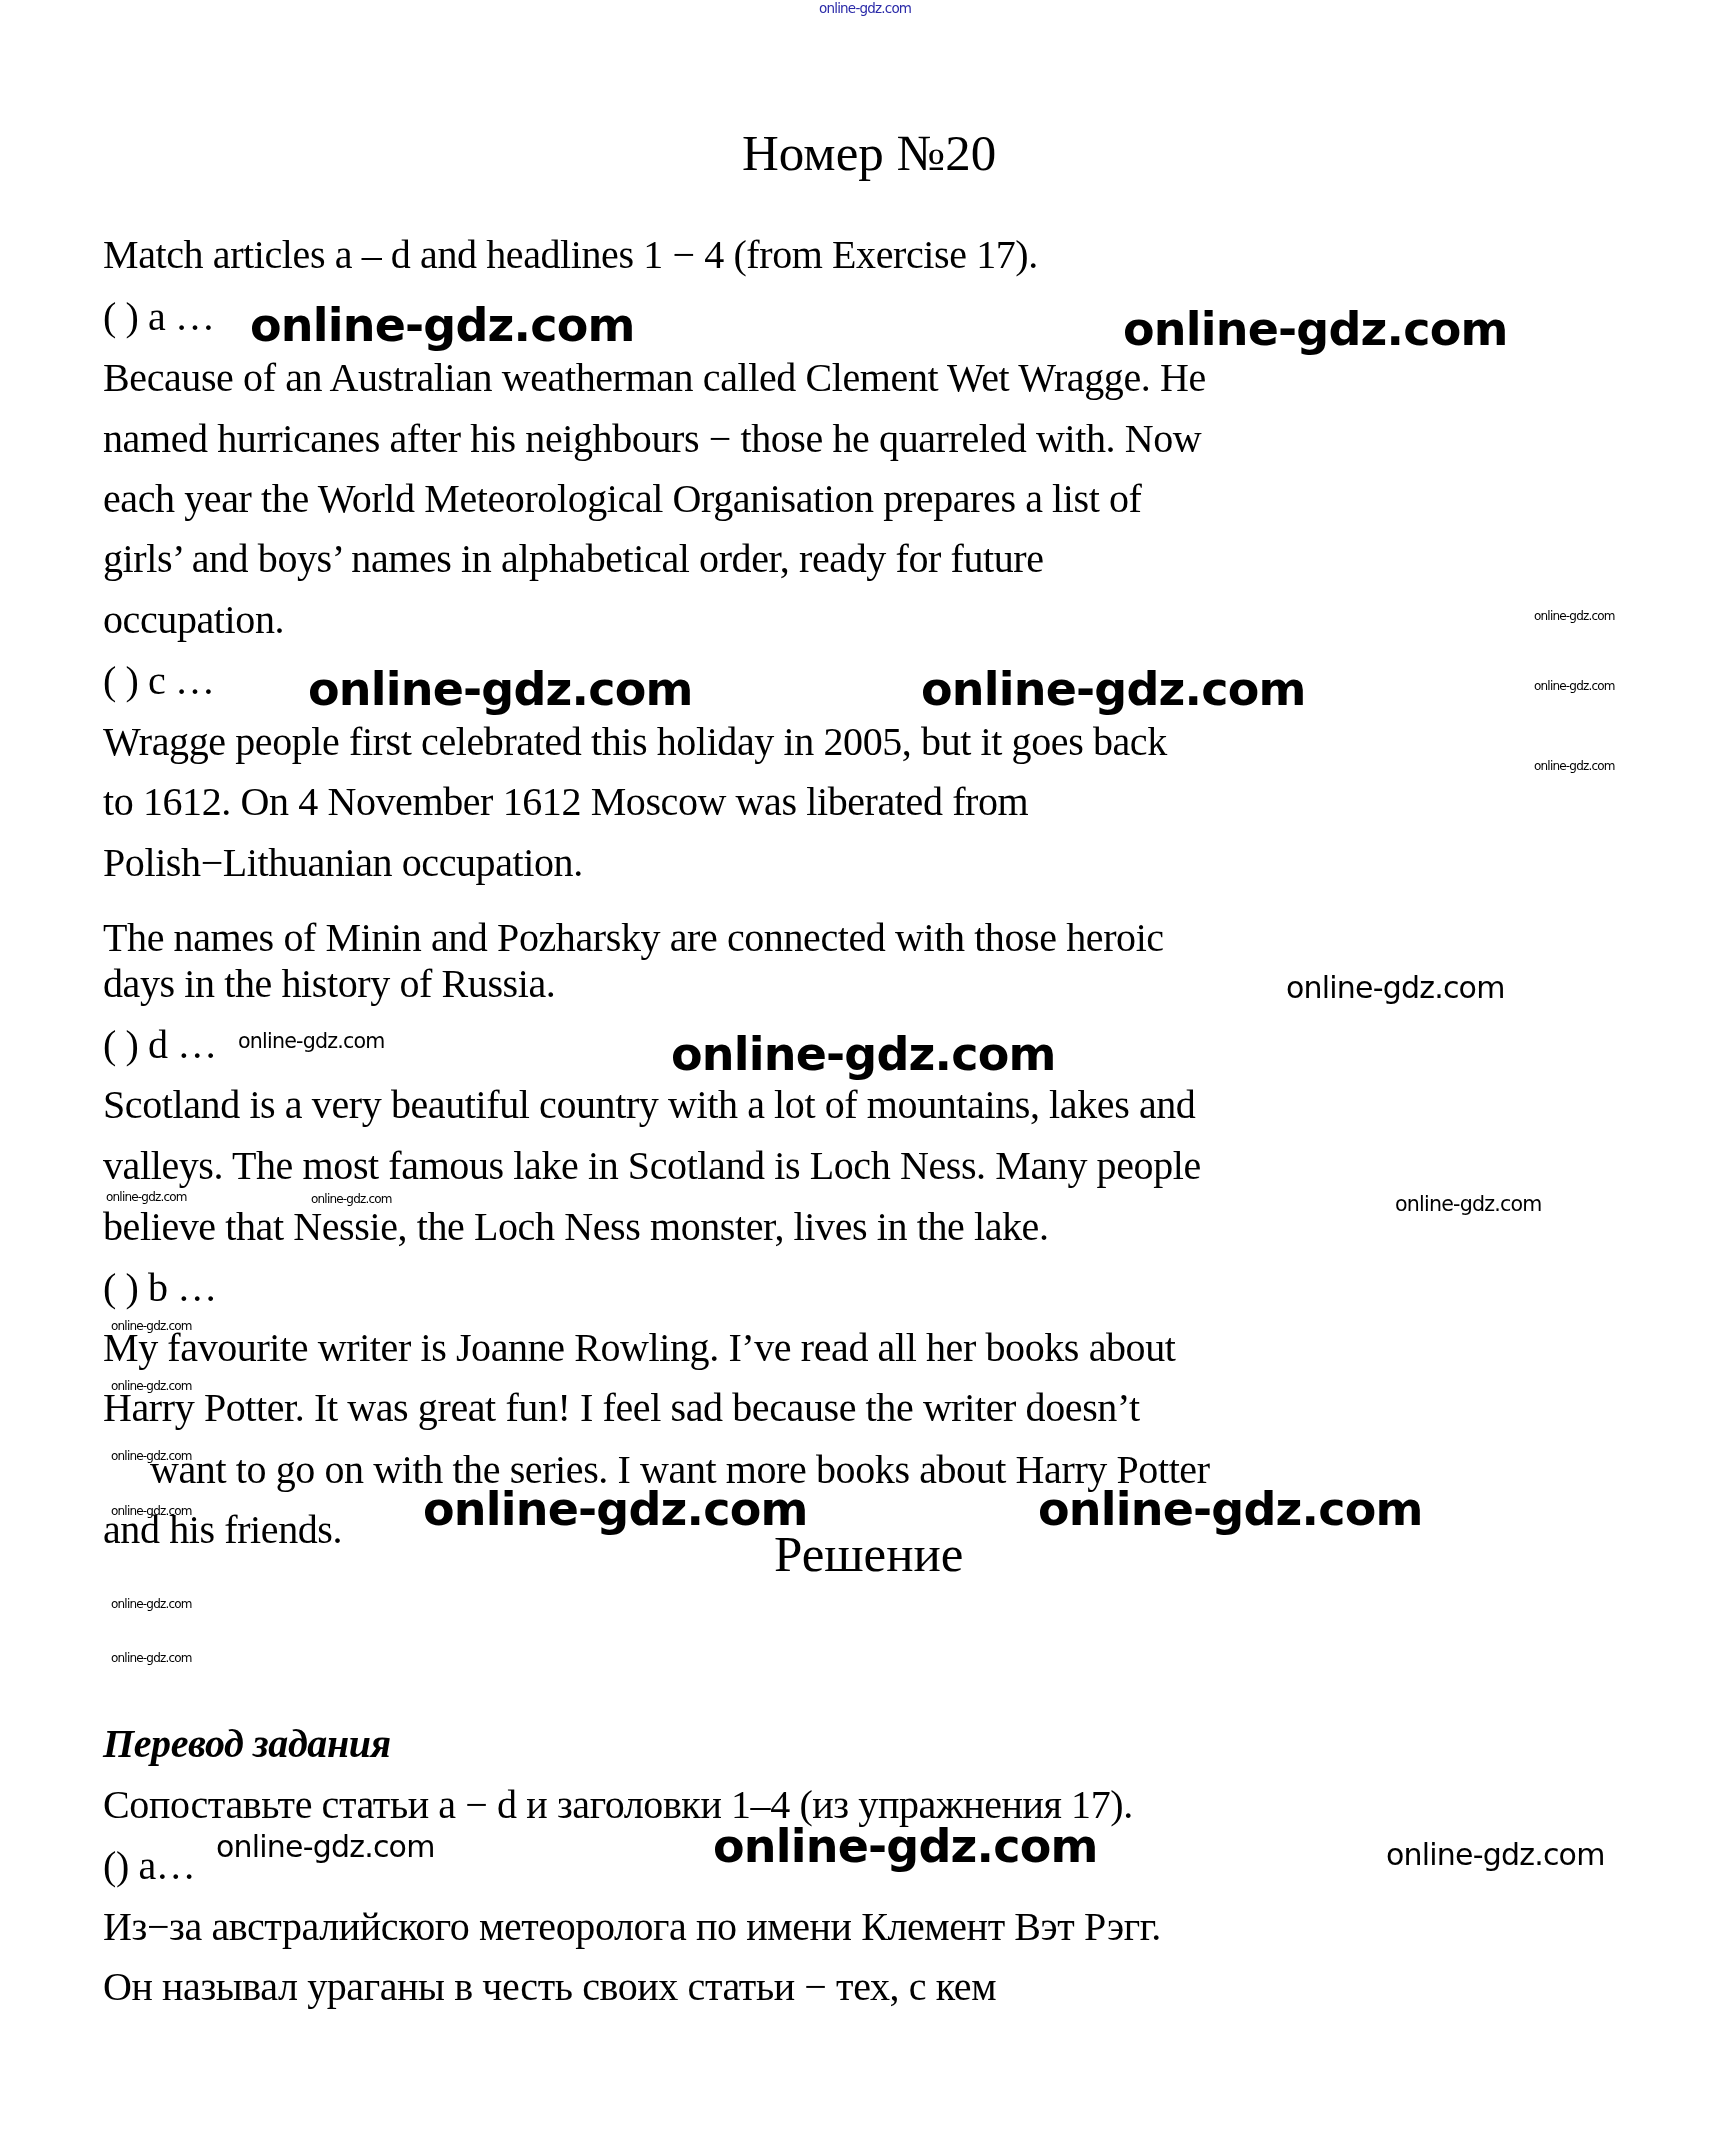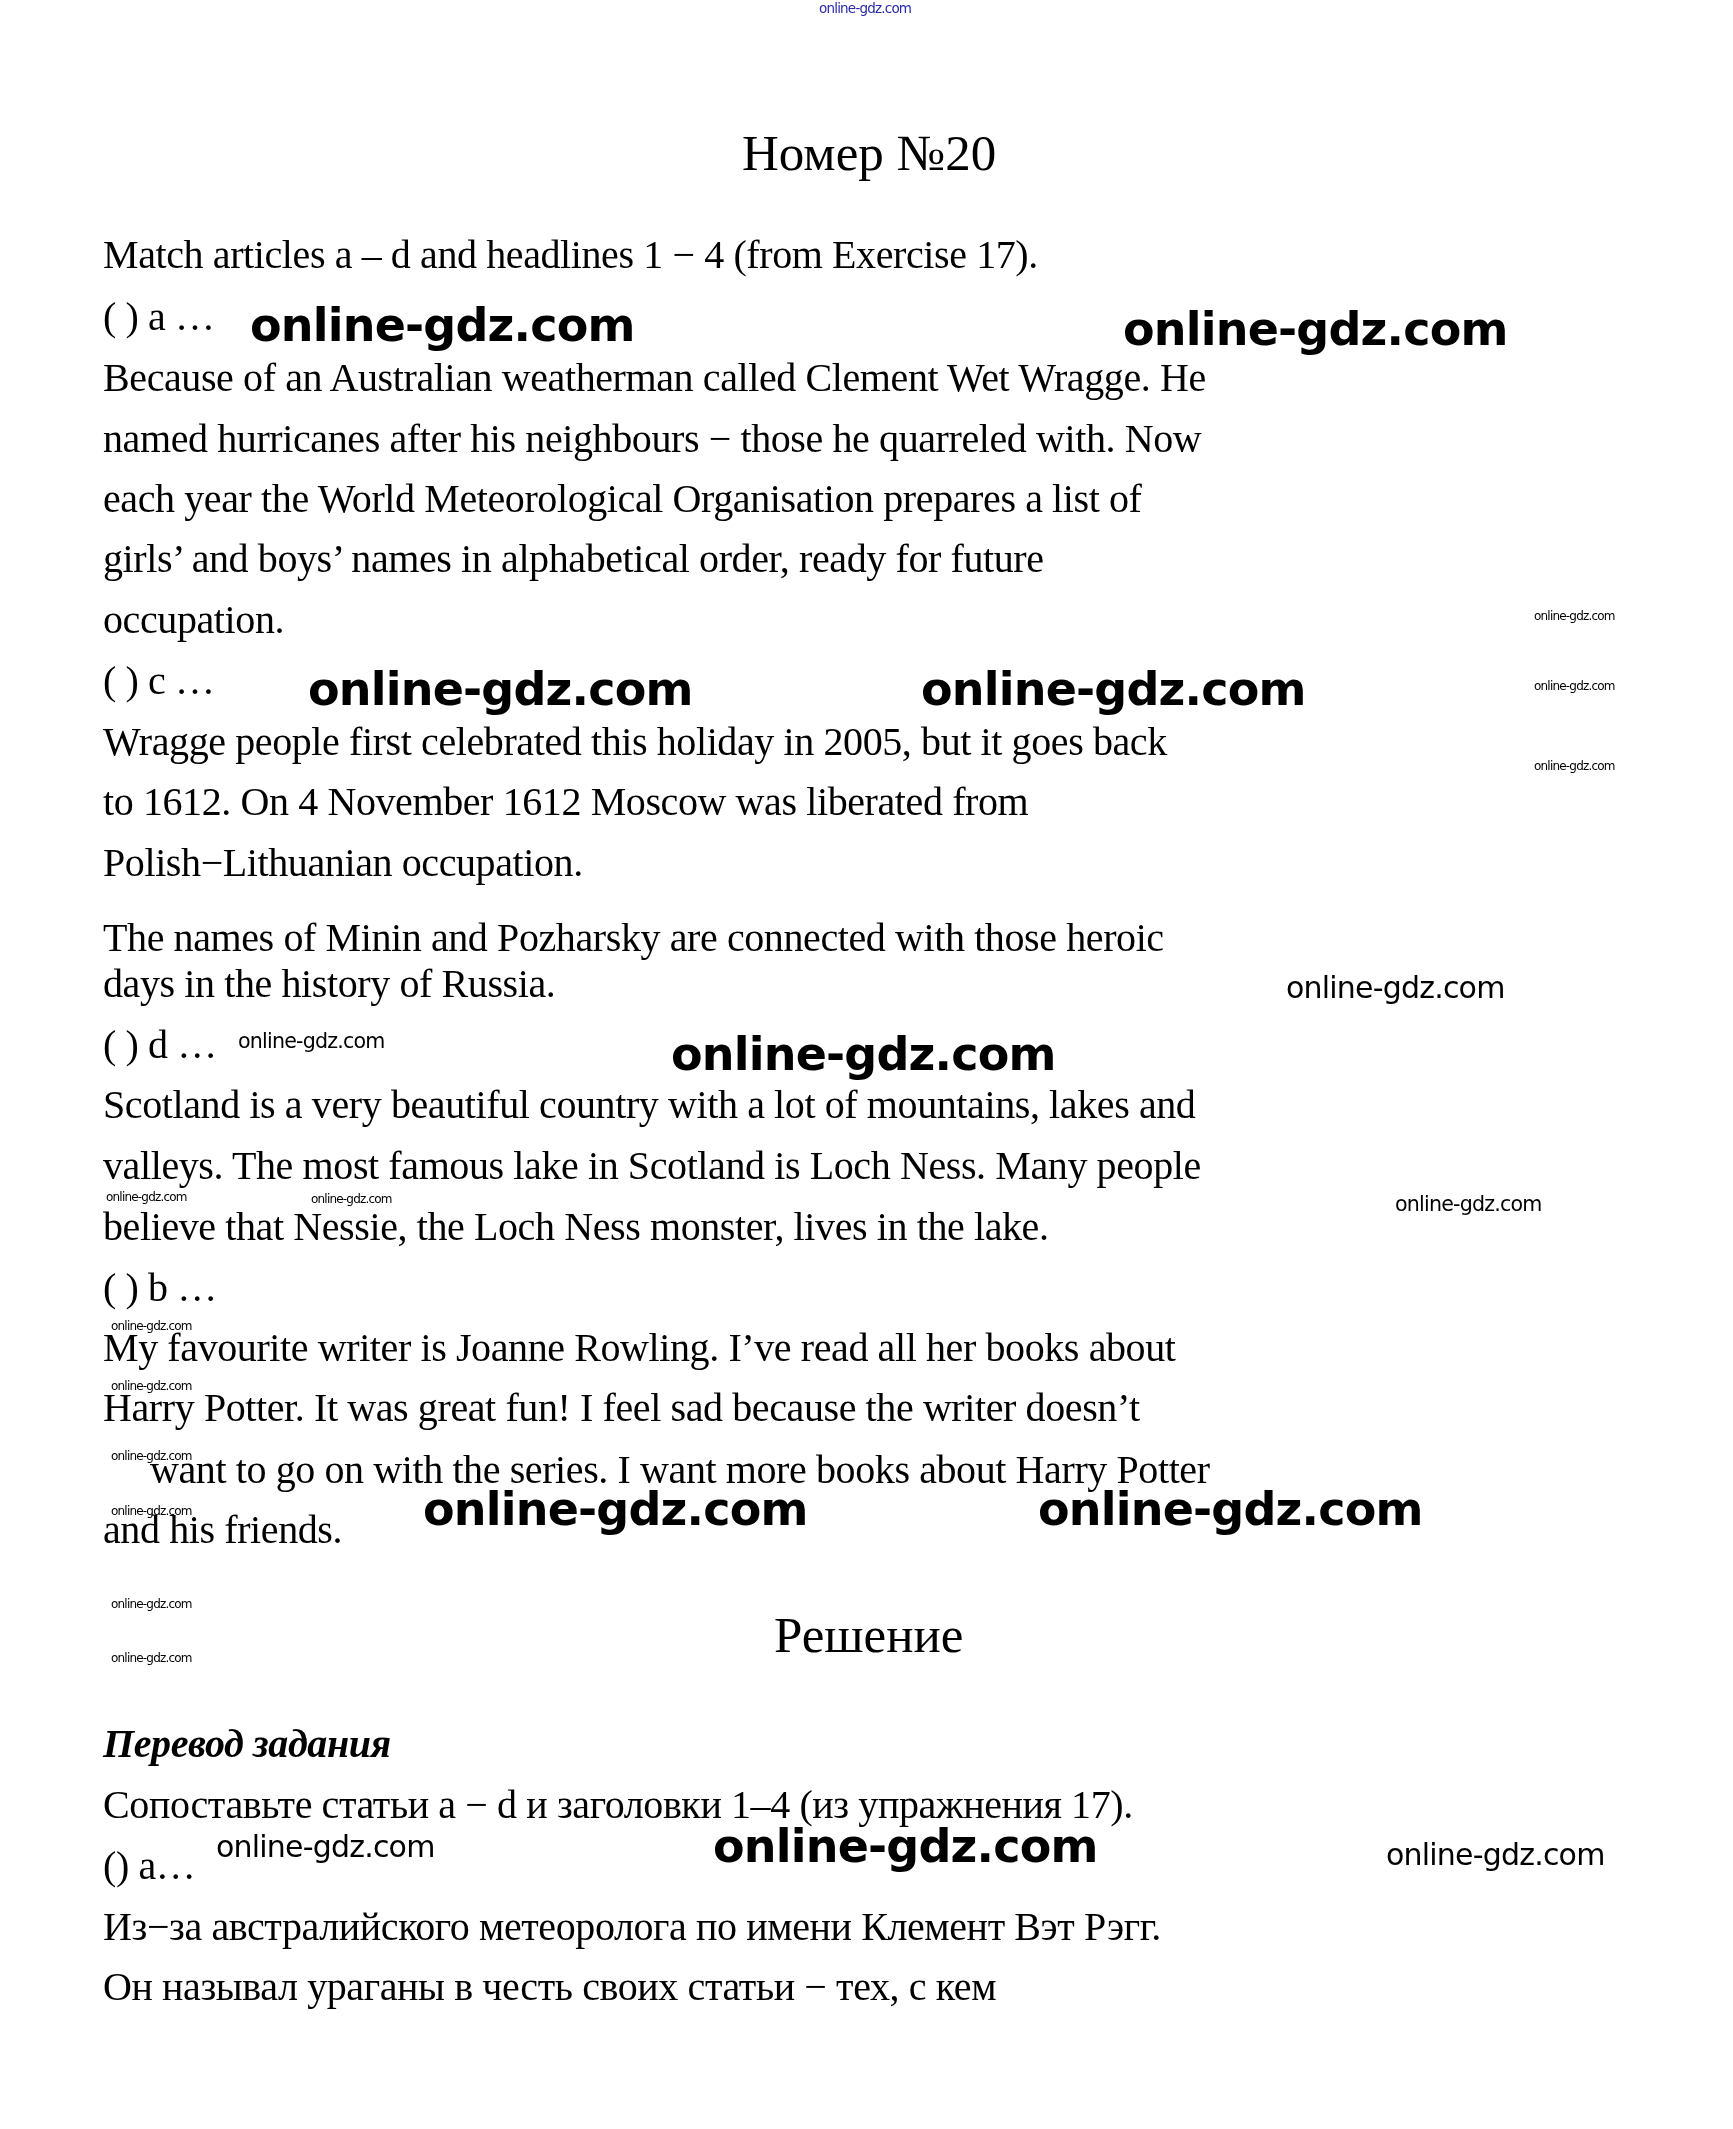--- a/index.html
+++ b/index.html
@@ -79,21 +79,21 @@
 <div class="line" style="top:1075px;">Scotland is a very beautiful country with a lot of mountains, lakes and</div>
 <div class="line" style="top:1136px;">valleys. The most famous lake in Scotland is Loch Ness. Many people</div>
 <div class="line" style="top:1197px;">believe that Nessie, the Loch Ness monster, lives in the lake.</div>
 
 <div class="line" style="top:1258px;">( ) b …</div>
 <div class="line" style="top:1318px;">My favourite writer is Joanne Rowling. I’ve read all her books about</div>
 <div class="line" style="top:1378px;">Harry Potter. It was great fun! I feel sad because the writer doesn’t</div>
 <div class="line" style="top:1440px;margin-left:47px;">want to go on with the series. I want more books about Harry Potter</div>
 <div class="line" style="top:1500px;">and his friends.</div>
 
-<div class="title" style="left:774px; top:1605px;">Решение</div>
+<div class="title" style="left:774px; top:1524px;">Решение</div>
 <div class="line italic-bold" style="top:1714px;">Перевод задания</div>
 <div class="line" style="top:1775px;">Сопоставьте статьи a − d и заголовки 1–4 (из упражнения 17).</div>
 <div class="line" style="top:1836px;">() a…</div>
 <div class="line" style="top:1897px;">Из−за австралийского метеоролога по имени Клемент Вэт Рэгг.</div>
 <div class="line" style="top:1957px;">Он называл ураганы в честь своих статьи − тех, с кем</div>
 
 <div class="wm wm-xl" style="left:250px; top:300px;">online-gdz.com</div>
 <div class="wm wm-xl" style="left:1123px; top:304px;">online-gdz.com</div>
 <div class="wm wm-xl" style="left:308px; top:664px;">online-gdz.com</div>
 <div class="wm wm-xl" style="left:921px; top:664px;">online-gdz.com</div>

